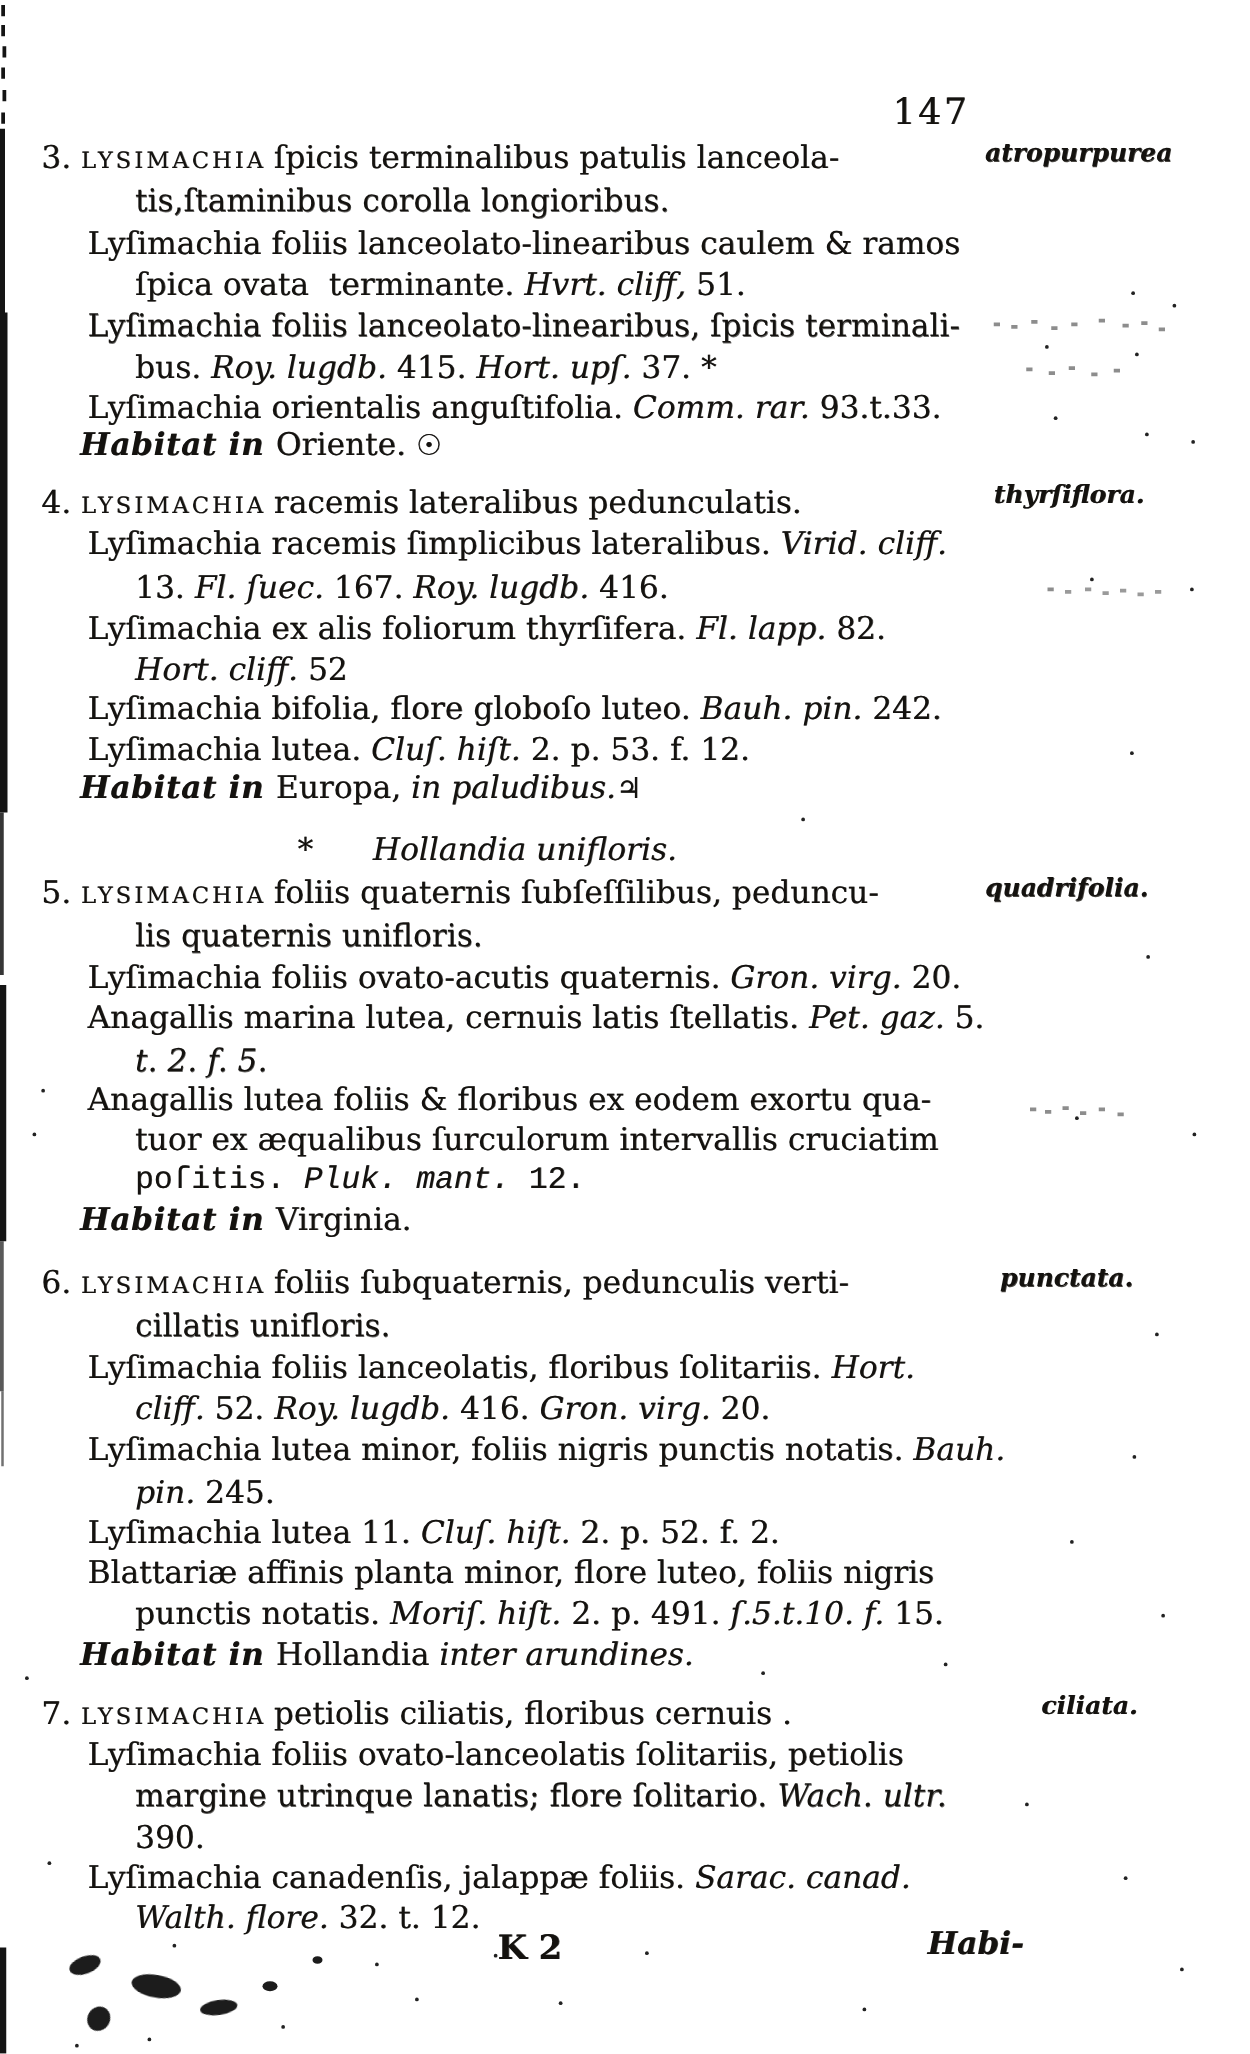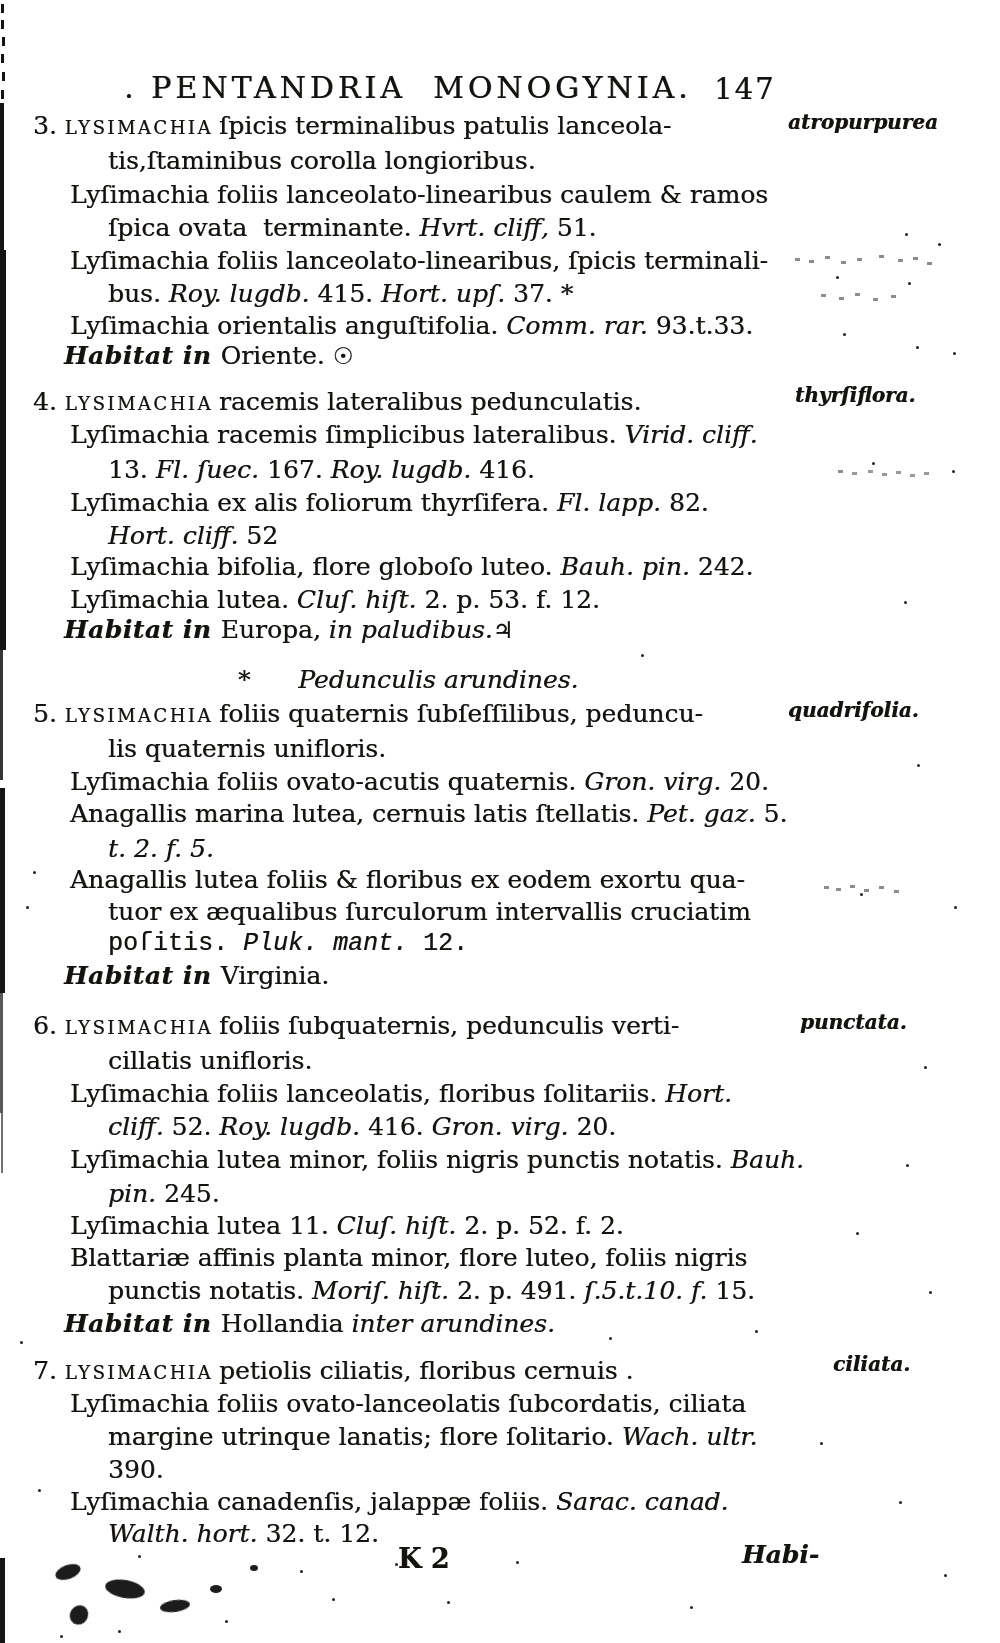--- a/index.html
+++ b/index.html
@@ -72,66 +72,65 @@
   .b2{left:105px;top:1580px;width:40px;height:18px;transform:rotate(10deg);}
   .b3{left:160px;top:1600px;width:30px;height:12px;transform:rotate(-8deg);}
   .b4{left:70px;top:1605px;width:18px;height:20px;transform:rotate(30deg);}
   .b5{left:210px;top:1585px;width:12px;height:8px;}
   .b6{left:250px;top:1565px;width:8px;height:6px;}
 </style>
 </head>
 <body>
 
 <div class="page">
-  <div class="header-title">. PENTANDRIA  MONOGYNIA.</div>
   <div class="page-number">147</div>
 
   <div id="lines">
       <div class="line" style="top: 112px; left: 33px;"><span class="s-r">3. </span><span class="s-g">LYSIMACHIA</span><span class="s-r">ſpicis terminalibus patulis lanceola-</span></div>
       <div class="line" style="top: 147px; left: 108px;"><span class="s-r">tis,ſtaminibus corolla longioribus.</span></div>
       <div class="line" style="top: 181px; left: 70px;"><span class="s-r">Lyſimachia foliis lanceolato-linearibus caulem &amp; ramos</span></div>
       <div class="line" style="top: 214px; left: 108px;"><span class="s-r">ſpica ovata  terminante. </span><span class="s-i">Hvrt. cliff, </span><span class="s-r">51.</span></div>
       <div class="line" style="top: 247px; left: 70px;"><span class="s-r">Lyſimachia foliis lanceolato-linearibus, ſpicis terminali-</span></div>
       <div class="line" style="top: 280px; left: 108px;"><span class="s-r">bus. </span><span class="s-i">Roy. lugdb. </span><span class="s-r">415. </span><span class="s-i">Hort. upſ. </span><span class="s-r">37. *</span></div>
       <div class="line" style="top: 312px; left: 70px;"><span class="s-r">Lyſimachia orientalis anguſtifolia. </span><span class="s-i">Comm. rar. </span><span class="s-r">93.t.33.</span></div>
       <div class="line" style="top: 342px; left: 64px;"><span class="s-h">Habitat in </span><span class="s-r">Oriente. </span><span class="s-y">☉</span></div>
       <div class="line" style="top: 388px; left: 33px;"><span class="s-r">4. </span><span class="s-g">LYSIMACHIA</span><span class="s-r">racemis lateralibus pedunculatis.</span></div>
       <div class="line" style="top: 421px; left: 70px;"><span class="s-r">Lyſimachia racemis ſimplicibus lateralibus. </span><span class="s-i">Virid. cliff.</span></div>
       <div class="line" style="top: 456px; left: 108px;"><span class="s-r">13. </span><span class="s-i">Fl. ſuec. </span><span class="s-r">167. </span><span class="s-i">Roy. lugdb. </span><span class="s-r">416.</span></div>
       <div class="line" style="top: 489px; left: 70px;"><span class="s-r">Lyſimachia ex alis foliorum thyrſifera. </span><span class="s-i">Fl. lapp. </span><span class="s-r">82.</span></div>
       <div class="line" style="top: 522px; left: 108px;"><span class="s-i">Hort. cliff. </span><span class="s-r">52</span></div>
       <div class="line" style="top: 553px; left: 70px;"><span class="s-r">Lyſimachia bifolia, flore globoſo luteo. </span><span class="s-i">Bauh. pin. </span><span class="s-r">242.</span></div>
       <div class="line" style="top: 586px; left: 70px;"><span class="s-r">Lyſimachia lutea. </span><span class="s-i">Cluſ. hiſt. </span><span class="s-r">2. p. 53. f. 12.</span></div>
       <div class="line" style="top: 616px; left: 64px;"><span class="s-h">Habitat in </span><span class="s-r">Europa, </span><span class="s-i">in paludibus.</span><span class="s-y">♃</span></div>
-      <div class="line" style="top: 666px; left: 238px;"><span class="s-r">*      </span><span class="s-i">Pedunculis arundines.</span></div>
+      <div class="line" style="top: 666px; left: 238px;"><span class="s-r">*      </span><span class="s-i">Hollandia unifloris.</span></div>
       <div class="line" style="top: 700px; left: 33px;"><span class="s-r">5. </span><span class="s-g">LYSIMACHIA</span><span class="s-r">foliis quaternis ſubſeſſilibus, peduncu-</span></div>
       <div class="line" style="top: 735px; left: 108px;"><span class="s-r">lis quaternis unifloris.</span></div>
       <div class="line" style="top: 768px; left: 70px;"><span class="s-r">Lyſimachia foliis ovato-acutis quaternis. </span><span class="s-i">Gron. virg. </span><span class="s-r">20.</span></div>
       <div class="line" style="top: 800px; left: 70px;"><span class="s-r">Anagallis marina lutea, cernuis latis ſtellatis. </span><span class="s-i">Pet. gaz. </span><span class="s-r">5.</span></div>
       <div class="line" style="top: 835px; left: 108px;"><span class="s-i">t. 2. f. 5.</span></div>
       <div class="line" style="top: 866px; left: 70px;"><span class="s-r">Anagallis lutea foliis &amp; floribus ex eodem exortu qua-</span></div>
       <div class="line" style="top: 898px; left: 108px;"><span class="s-r">tuor ex æqualibus ſurculorum intervallis cruciatim</span></div>
       <div class="line" style="top: 930px; left: 108px; font-family: Liberation Mono, monospace;"><span class="s-r">poſitis. </span><span class="s-i">Pluk. mant. </span><span class="s-r">12.</span></div>
       <div class="line" style="top: 962px; left: 64px;"><span class="s-h">Habitat in </span><span class="s-r">Virginia.</span></div>
       <div class="line" style="top: 1012px; left: 33px;"><span class="s-r">6. </span><span class="s-g">LYSIMACHIA</span><span class="s-r">foliis ſubquaternis, pedunculis verti-</span></div>
       <div class="line" style="top: 1047px; left: 108px;"><span class="s-r">cillatis unifloris.</span></div>
       <div class="line" style="top: 1080px; left: 70px;"><span class="s-r">Lyſimachia foliis lanceolatis, floribus ſolitariis. </span><span class="s-i">Hort.</span></div>
       <div class="line" style="top: 1113px; left: 108px;"><span class="s-i">cliff. </span><span class="s-r">52. </span><span class="s-i">Roy. lugdb. </span><span class="s-r">416. </span><span class="s-i">Gron. virg. </span><span class="s-r">20.</span></div>
       <div class="line" style="top: 1146px; left: 70px;"><span class="s-r">Lyſimachia lutea minor, foliis nigris punctis notatis. </span><span class="s-i">Bauh.</span></div>
       <div class="line" style="top: 1180px; left: 108px;"><span class="s-i">pin. </span><span class="s-r">245.</span></div>
       <div class="line" style="top: 1212px; left: 70px;"><span class="s-r">Lyſimachia lutea 11. </span><span class="s-i">Cluſ. hiſt. </span><span class="s-r">2. p. 52. f. 2.</span></div>
       <div class="line" style="top: 1244px; left: 70px;"><span class="s-r">Blattariæ affinis planta minor, flore luteo, foliis nigris</span></div>
       <div class="line" style="top: 1277px; left: 108px;"><span class="s-r">punctis notatis. </span><span class="s-i">Moriſ. hiſt. </span><span class="s-r">2. p. 491. </span><span class="s-i">ſ.5.t.10. f. </span><span class="s-r">15.</span></div>
       <div class="line" style="top: 1310px; left: 64px;"><span class="s-h">Habitat in </span><span class="s-r">Hollandia </span><span class="s-i">inter arundines.</span></div>
       <div class="line" style="top: 1357px; left: 33px;"><span class="s-r">7. </span><span class="s-g">LYSIMACHIA</span><span class="s-r">petiolis ciliatis, floribus cernuis .</span></div>
-      <div class="line" style="top: 1390px; left: 70px;"><span class="s-r">Lyſimachia foliis ovato-lanceolatis ſubcordatis, ciliata</span></div>
+      <div class="line" style="top: 1390px; left: 70px;"><span class="s-r">Lyſimachia foliis ovato-lanceolatis ſolitariis, petiolis</span></div>
       <div class="line" style="top: 1423px; left: 108px;"><span class="s-r">margine utrinque lanatis; flore ſolitario. </span><span class="s-i">Wach. ultr.</span></div>
       <div class="line" style="top: 1456px; left: 108px;"><span class="s-r">390.</span></div>
       <div class="line" style="top: 1488px; left: 70px;"><span class="s-r">Lyſimachia canadenſis, jalappæ foliis. </span><span class="s-i">Sarac. canad.</span></div>
-      <div class="line" style="top: 1520px; left: 108px;"><span class="s-i">Walth. hort. </span><span class="s-r">32. t. 12.</span></div>
+      <div class="line" style="top: 1520px; left: 108px;"><span class="s-i">Walth. flore. </span><span class="s-r">32. t. 12.</span></div>
       <span class="note" style="top: 110px; left: 788px;">atropurpurea</span>
       <span class="note" style="top: 383px; left: 795px;">thyrſiflora.</span>
       <span class="note" style="top: 698px; left: 788px;">quadrifolia.</span>
       <span class="note" style="top: 1010px; left: 800px; font-style: italic;">punctata.</span>
       <span class="note" style="top: 1352px; left: 833px;">ciliata.</span>
     </div>
 
   <div class="signature">K 2</div>
   <div class="catchword">Habi-</div>
 

